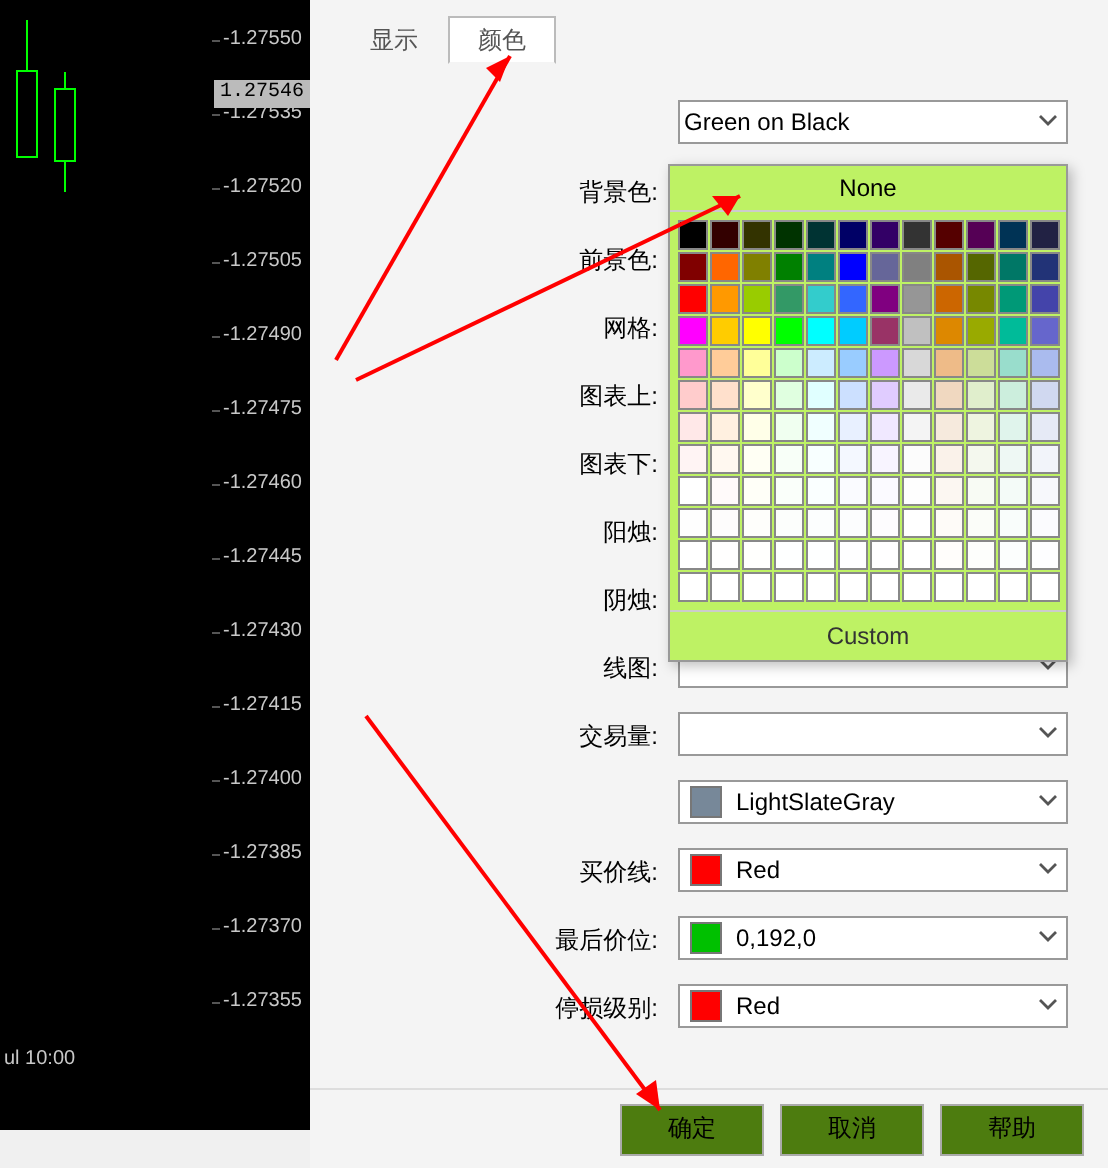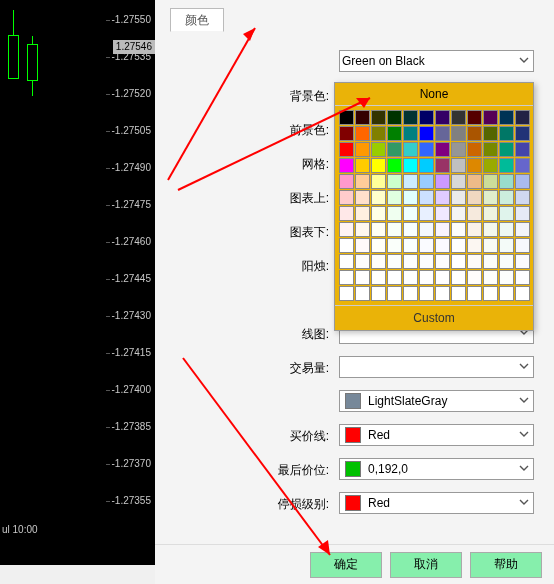--- a/index.html
+++ b/index.html
@@ -1,39 +1,39 @@
 <!DOCTYPE html>
 <html><head>
 <meta charset="utf-8">
 <style>
   html,body{margin:0;padding:0;font-family:"Microsoft YaHei","Segoe UI",sans-serif;font-size:12px;background:#fff;color:#000}
   .root{position:relative;width:554px;height:584px;background:#f0f0f0;overflow:hidden}
   .chart-pane{position:absolute;left:0;top:0;width:155px;height:565px;background:#000;border-right:1px solid #555}
   .price-axis{position:absolute;right:0;top:0;width:50px;height:100%}
   .tick{position:absolute;right:4px;color:#c8c8c8;font-size:10px;font-family:Arial}
   .tick:before{content:"";position:absolute;left:-6px;top:6px;width:4px;height:1px;background:#555}
-  .price-tag{position:absolute;right:0;background:#bbb;color:#000;font-size:10px;padding:0 3px;line-height:14px;font-family:Liberation Sans, sans-serif}
+  .price-tag{position:absolute;right:0;background:#bbb;color:#000;font-size:10px;padding:0 3px;line-height:14px;font-family:Liberation Mono, monospace}
   .candle{position:absolute}
   .candle .body{position:absolute;border:1px solid #00ff00;background:#000;width:9px}
   .timelabel{position:absolute;left:2px;bottom:30px;color:#c8c8c8;font-size:10px;font-family:Arial}
   .dlg{position:absolute;left:155px;top:0;right:0;bottom:0;background:#f4f4f4}
   .tabs{position:absolute;left:15px;top:8px;height:24px;display:flex}
   .tab{padding:3px 14px;border:1px solid transparent;color:#555;cursor:default}
   .tab.active{border:1px solid #bbb;border-bottom-color:#f4f4f4;background:#fff}
   .form{position:absolute;left:0;top:40px;right:0;bottom:45px}
   .row{position:absolute;left:0;right:20px;height:24px}
   .row-label{position:absolute;right:205px;width:130px;text-align:right;color:#000;line-height:24px}
   .combo{position:absolute;right:0;width:195px;height:22px;border:1px solid #999;background:#fff;display:flex;align-items:center;box-sizing:border-box}
   .swatch{width:14px;height:14px;margin:0 5px;border:1px solid #777}
   .combo-text{flex:1;padding-left:2px;font-size:12px}
   .combo-caret{width:18px;text-align:center;color:#555;border-left:0}
   .combo-caret svg{width:10px;height:10px}
   .footer{position:absolute;left:0;right:0;bottom:0;height:40px;background:#f4f4f4;border-top:1px solid #ddd;display:flex;justify-content:flex-end;align-items:center;gap:8px;padding-right:12px;box-sizing:border-box}
-  .btn{width:70px;height:24px;border:1px solid #aaa;background:#86efac;font-size:12px;display:flex;align-items:center;justify-content:center;cursor:default}
-  .palette{position:absolute;right:20px;top:82px;width:198px;background:#eab308;border:1px solid #999;box-shadow:2px 2px 6px rgba(0,0,0,.25);z-index:10}
+  .btn{width:70px;height:24px;border:1px solid #aaa;background:#4d7c0f;font-size:12px;display:flex;align-items:center;justify-content:center;cursor:default}
+  .palette{position:absolute;right:20px;top:82px;width:198px;background:#bef264;border:1px solid #999;box-shadow:2px 2px 6px rgba(0,0,0,.25);z-index:10}
   .palette .none{height:22px;border-bottom:1px solid #ccc;display:flex;align-items:center;justify-content:center;font-size:12px}
   .palette .grid{display:grid;grid-template-columns:repeat(12,15px);grid-auto-rows:15px;gap:1px;padding:4px}
   .palette .cell{width:15px;height:15px;border:1px solid #888;box-sizing:border-box}
   .palette .custom{height:24px;border-top:1px solid #ccc;display:flex;align-items:center;justify-content:center;font-size:12px;color:#333}
   .arrow{position:absolute;pointer-events:none;z-index:20}
   .arrow line{stroke:#ff0000;stroke-width:2}
   .arrow polygon{fill:#ff0000}
 </style>
 </head>
 <body>
@@ -63,20 +63,21 @@
         <div class="tick" style="top: 421px;">-1.27385</div>
         <div class="tick" style="top: 458px;">-1.27370</div>
         <div class="tick" style="top: 495px; text-align: right;">-1.27355</div>
       </div>
     <div class="price-tag" style="top:40px">1.27546</div>
     <div class="timelabel">ul 10:00</div>
   </div>
 
   <div class="dlg">
     <div class="tabs">
+      <div class="tab">显示</div>
       <div class="tab active">颜色</div>
     </div>
 
     <div class="form">
         <div class="row" style="top: 10px;">
           <div class="combo">
             <div class="combo-text">Green on Black</div>
             <div class="combo-caret"><svg viewBox="0 0 10 10">
                 <path d="M1 3 L5 7 L9 3" fill="none" stroke="#555" stroke-width="1.4"></path>
               </svg></div>
@@ -131,20 +132,21 @@
         <div class="row" style="top: 214px;">
           <div class="row-label">阳烛:</div>
           <div class="combo">
             <div class="combo-text"></div>
             <div class="combo-caret"><svg viewBox="0 0 10 10">
                 <path d="M1 3 L5 7 L9 3" fill="none" stroke="#555" stroke-width="1.4"></path>
               </svg></div>
           </div>
         </div>
         <div class="row" style="top: 248px;">
+          <div class="row-label">阴烛:</div>
           <div class="combo">
             <div class="combo-text"></div>
             <div class="combo-caret"><svg viewBox="0 0 10 10">
                 <path d="M1 3 L5 7 L9 3" fill="none" stroke="#555" stroke-width="1.4"></path>
               </svg></div>
           </div>
         </div>
         <div class="row" style="top: 316px;">
           <div class="row-label">交易量:</div>
           <div class="combo">

